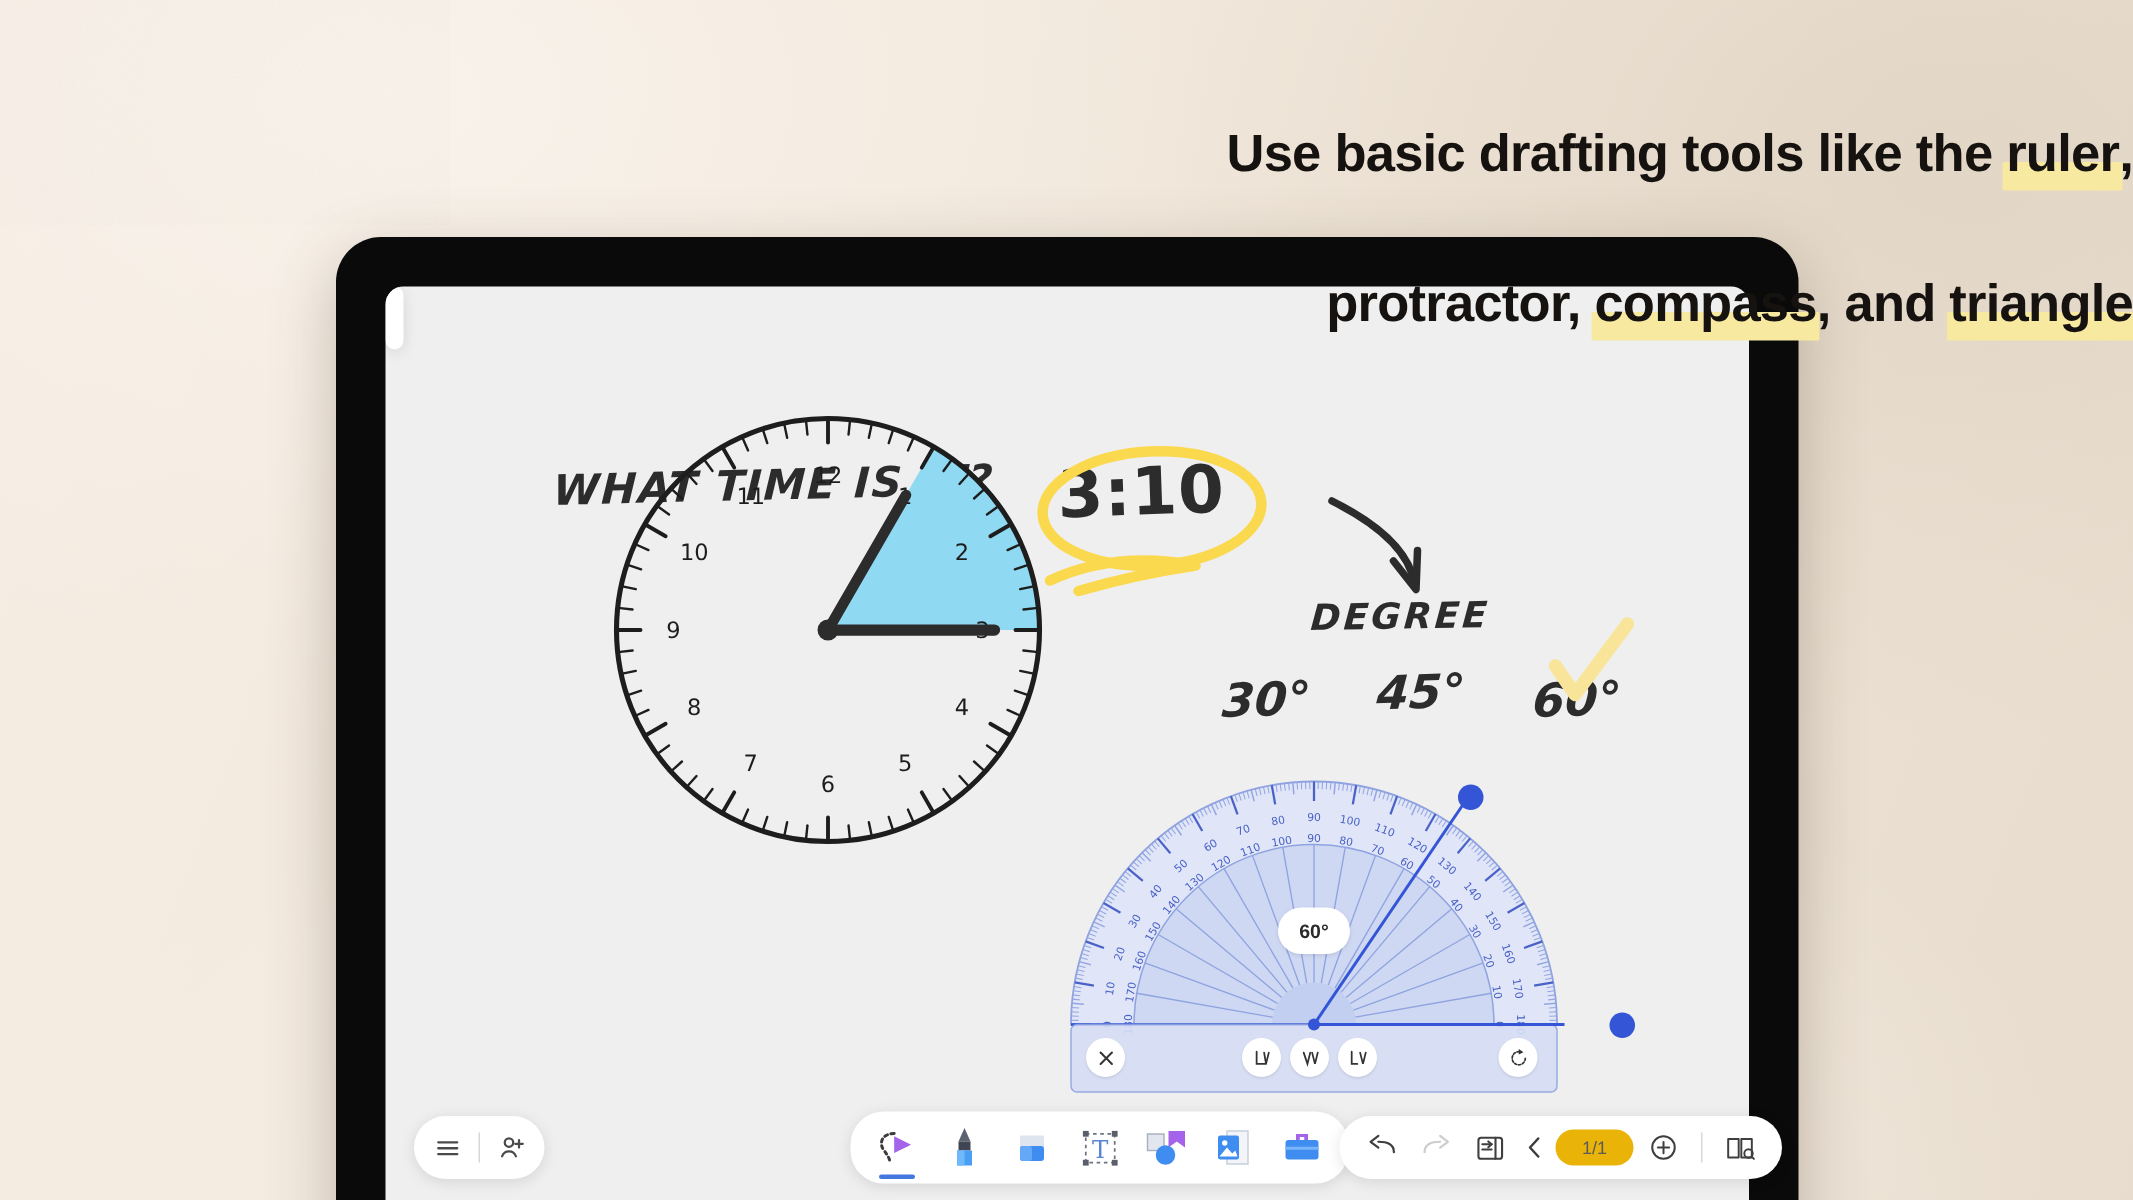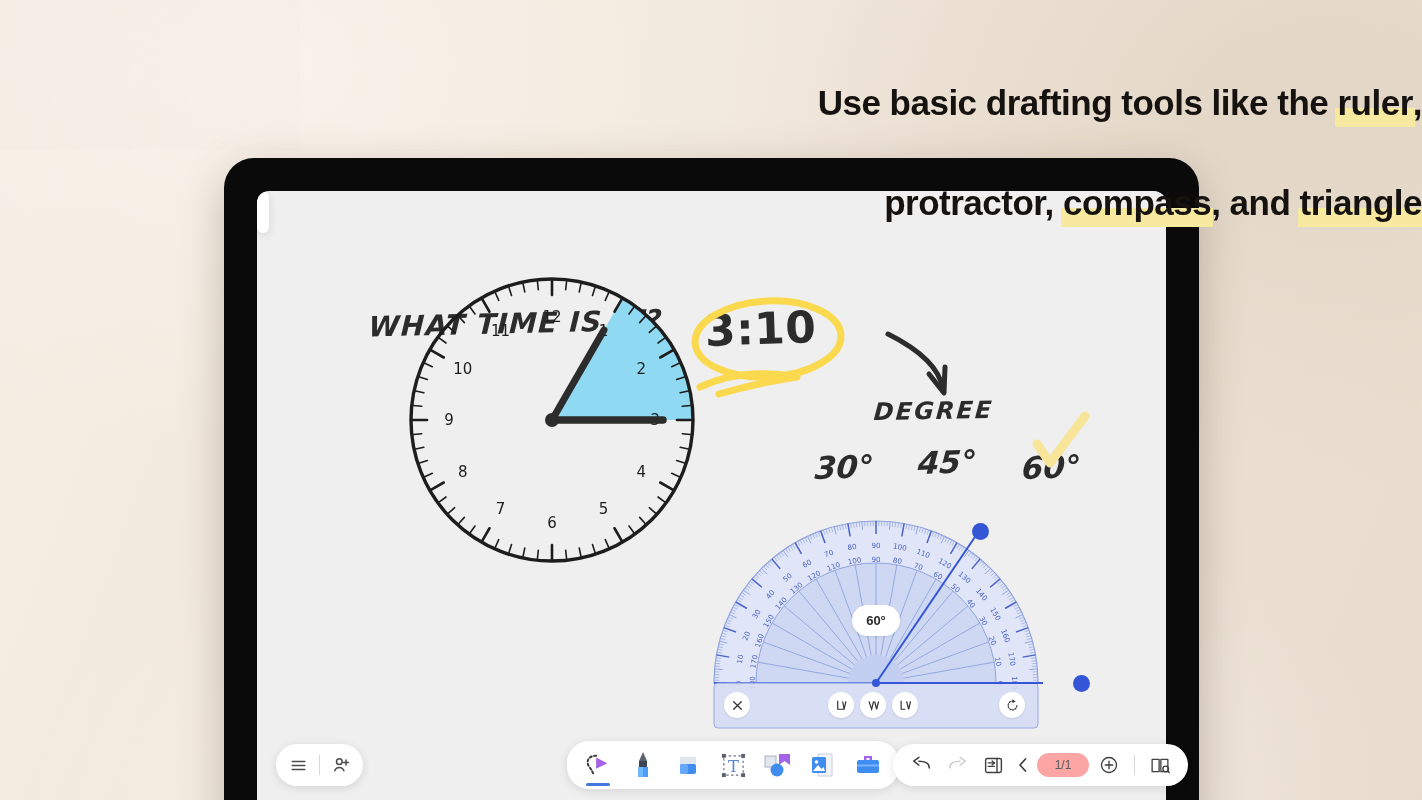--- a/index.html
+++ b/index.html
@@ -181,21 +181,21 @@
   .tool.active::after {
     content: "";
     position: absolute;
     bottom: -1px; left: 7px; right: 7px;
     height: 3px; border-radius: 2px;
     background: #4478e0;
   }
   .divider { width: 1px; height: 20px; background: #d8d8d8; margin: 0 5px; }
   #page-pill {
     min-width: 52px; height: 24px;
-    background: #fca5a5;
+    background: #eab308;
     border-radius: 12px;
     display: flex; align-items: center; justify-content: center;
     font-size: 12px; color: #5a5a5a;
     padding: 0 9px;
   }
 </style>
 </head>
 <body>
 
 <div id="wall"></div>

